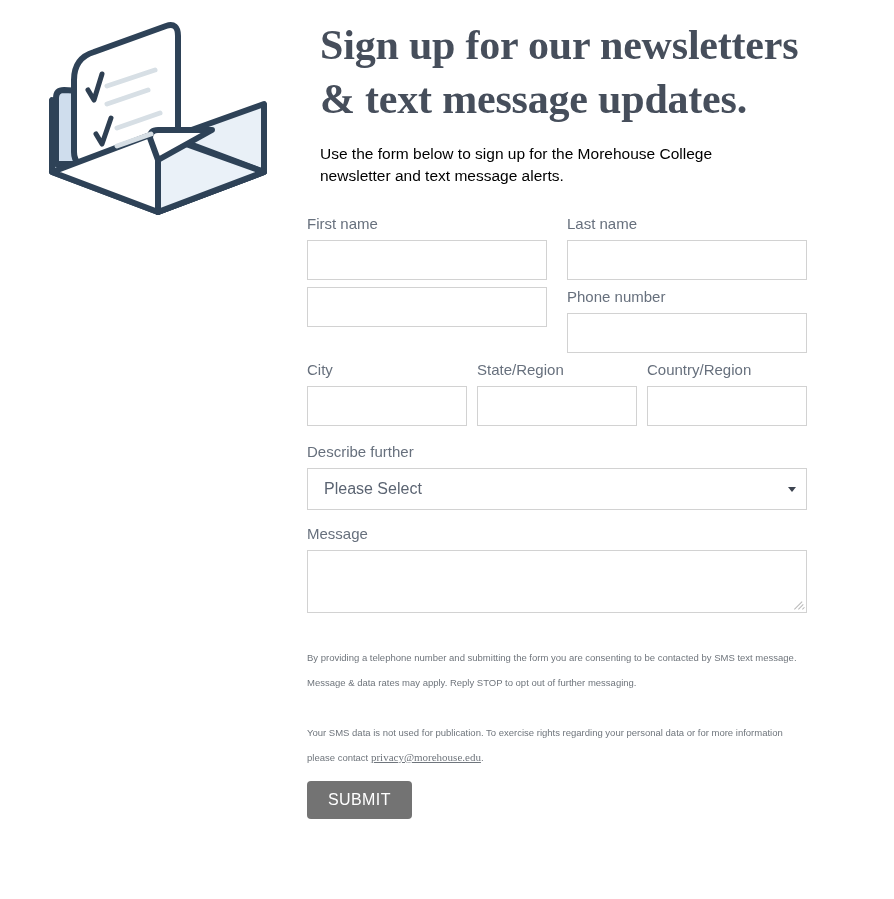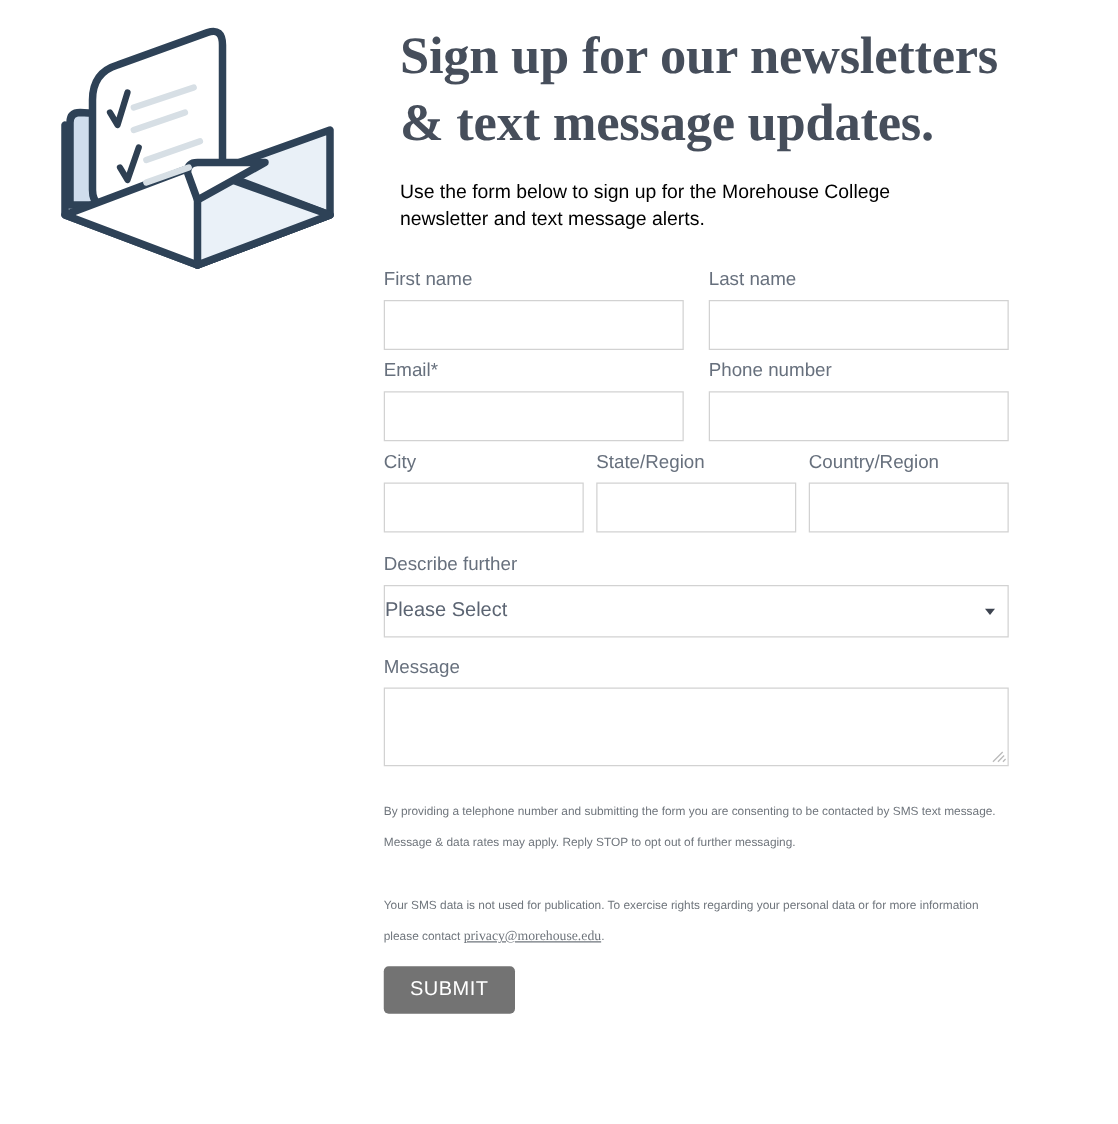--- a/index.html
+++ b/index.html
@@ -104,21 +104,21 @@
     width: 100%;
   }
   .select-box {
     box-sizing: border-box;
     width: 100%;
     height: 42px;
     border: 1px solid #d2d2d2;
     background: #ffffff;
     display: flex;
     align-items: center;
-    padding: 0 28px 0 0;
+    padding: 0 28px 0 16px;
     font-family: "Liberation Sans", sans-serif;
     font-size: 16px;
     color: #5b6472;
   }
   .caret {
     position: absolute;
     right: 11px;
     top: 50%;
     margin-top: -2px;
     width: 0; height: 0;
@@ -148,21 +148,21 @@
     height: 1px;
     transform-origin: 0 0;
     transform: rotate(-45deg);
   }
   .resize-grip i:nth-child(1) { width: 11px; left: 1px; bottom: 1px; }
   .resize-grip i:nth-child(2) { width: 7px;  left: 5px; bottom: 1px; }
   .resize-grip i:nth-child(3) { width: 3px;  left: 9px; bottom: 1px; }
 
   
   .finelegal {
-    margin-top: 24px;
+    margin-top: 32px;
     font-family: "Liberation Sans", sans-serif;
     font-size: 9.5px;
     line-height: 25px;
     color: #6f757c;
     width: 500px;
   }
   .finelegal p { margin: 0; }
   .finelegal.second { margin-top: 25px; }
   .legal-link {
     font-family: "Liberation Serif", "DejaVu Serif", serif;
@@ -242,21 +242,20 @@
         </div>
         <div class="field">
           <label class="field-label">Last name</label>
           <input class="text-input" type="text" value="" style="">
         </div>
       </div>
 
       
       <div class="row">
         <div class="field">
-          <label class="field-label"><span>Email</span><span class="req">*</span></label>
           <input class="text-input" type="text" value="" style="">
         </div>
         <div class="field">
           <label class="field-label">Phone number</label>
           <input class="text-input" type="text" value="" style="">
         </div>
       </div>
 
       
       <div class="row three">

